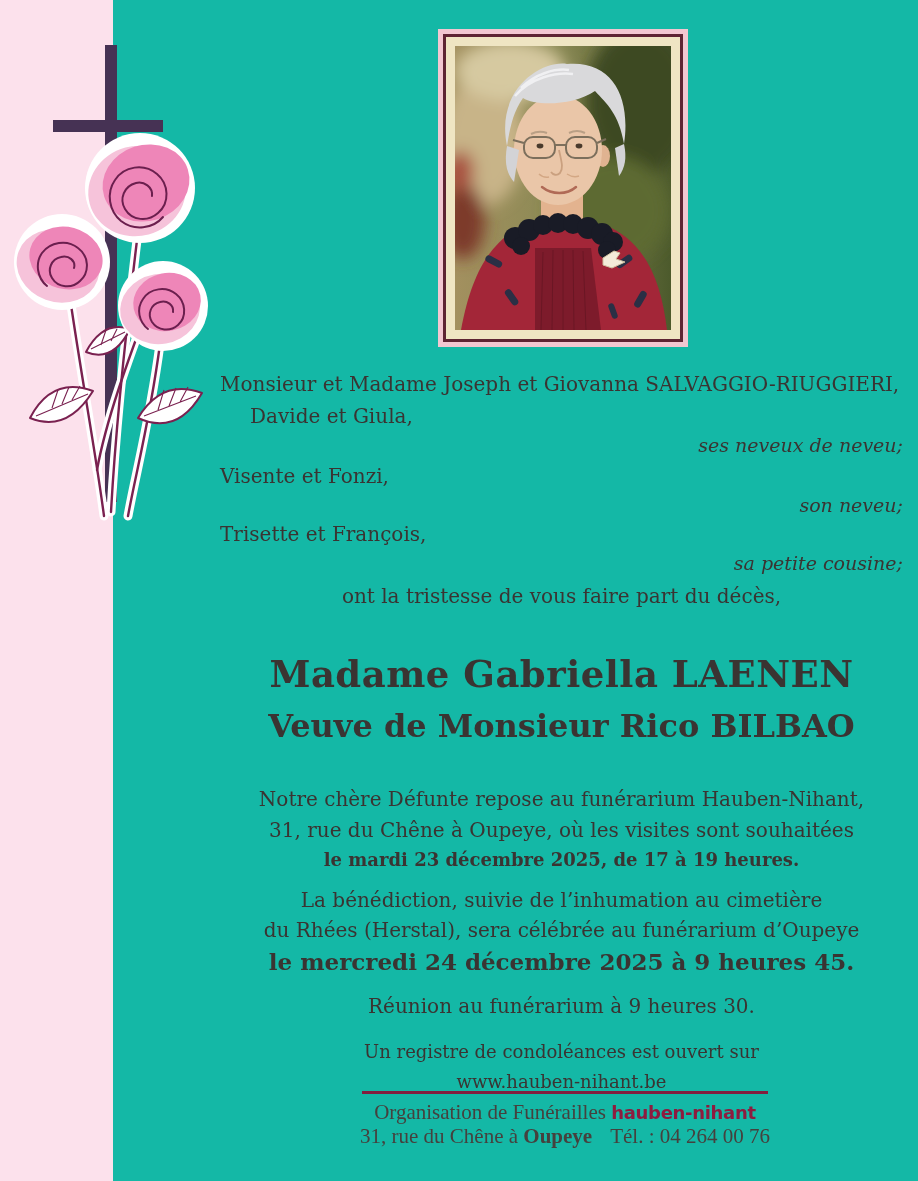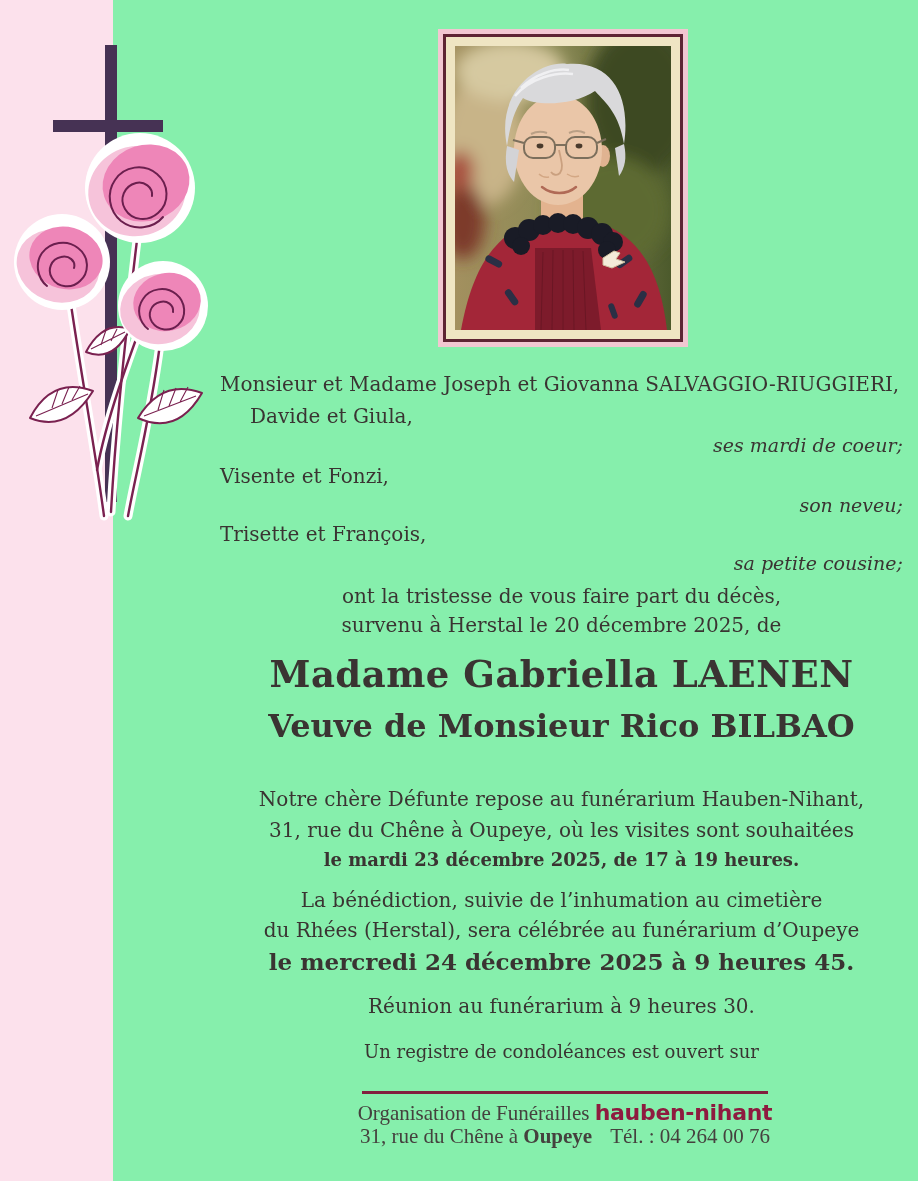--- a/index.html
+++ b/index.html
@@ -1,17 +1,17 @@
 <!DOCTYPE html>
 <html style="--ink: #3a3432; --brand: #8e1b3f; --rule: #821f3e; --pink_band: #fce1ec; --cross: #463254; --rose_outline: #7a2150; --rose_pink: #ee86b8; --rose_pink_light: #f6c3da; --frame_pink: #f2c7d1; --frame_maroon: #5e2433; --frame_mat: #efe5c3;"><head>
 <meta charset="utf-8">
 <style>
   html,body{margin:0;padding:0;background:#ffffff;}
   .page{
-    position:relative;width:918px;height:1181px;background:#86efac;overflow:hidden;
+    position:relative;width:918px;height:1181px;background:#14b8a6;overflow:hidden;
     font-family:"DejaVu Serif",serif;color:var(--ink,#3a3432);
   }
   .pink-band{position:absolute;left:0;top:0;width:113px;height:1181px;background:var(--pink_band,#fce1ec);}
   .decor{position:absolute;left:0;top:0;width:232px;height:548px;pointer-events:none;}
   .photo-frame{
     position:absolute;left:438px;top:29px;width:250px;height:318px;box-sizing:border-box;
     background:var(--frame_pink,#f2c7d1);padding:5px;
   }
   .photo-maroon{
     width:100%;height:100%;box-sizing:border-box;
@@ -27,21 +27,21 @@
   .widow{font-size:32px;font-weight:bold;line-height:1.3;}
   .bold-date{font-weight:bold;font-size:18px;}
   .bold-date-lg{font-weight:bold;font-size:23px;line-height:1.3;}
   .small{font-size:18px;margin-top:12px;}
   .rule{position:absolute;left:362px;top:1091px;width:406px;height:3px;background:var(--rule,#821f3e);}
   .footer-line{
     position:absolute;left:220px;width:690px;text-align:center;
     font-family:"Liberation Serif",serif;font-size:21px;line-height:1.25;color:#45413e;
   }
   .brand{
-    font-family:"DejaVu Sans",sans-serif;font-weight:bold;font-size:22px;
+    font-family:"DejaVu Sans",sans-serif;font-weight:bold;font-size:18px;
     color:var(--brand,#8e1b3f);letter-spacing:-.3px;
   }
   .city{font-weight:bold;}
   .phone{margin-left:18px;}
 </style>
 </head>
 <body>
 
 <div class="page">
 
@@ -166,43 +166,43 @@
             <rect x="111" y="91" width="31" height="21" rx="9"></rect>
             <path d="M100 99 L111 99 M69 97 L58 94 M142 97 L151 93"></path>
           </g>
         </svg>
       </div>
     </div>
   </div>
 
   <div class="line" style="top:371px">Monsieur et Madame Joseph et Giovanna SALVAGGIO-RIUGGIERI,</div>
   <div class="line indent" style="top:403px">Davide et Giula,</div>
-  <div class="line right-italic" style="top:433px">ses mardi de coeur;</div>
+  <div class="line right-italic" style="top:433px">ses neveux de neveu;</div>
   <div class="line" style="top:463px">Visente et Fonzi,</div>
   <div class="line" style="top:521px">Trisette et François,</div>
   <div class="line right-italic" style="top:493px">son neveu;</div>
   <div class="line right-italic" style="top:551px">sa petite cousine;</div>
 
   <div class="line center" style="top:583px">ont la tristesse de vous faire part du décès,</div>
-  <div class="line center" style="top:612px">survenu à Herstal le 20 décembre 2025, de</div>
 
   <div class="line center title" style="top:652px">Madame Gabriella LAENEN</div>
   <div class="line center widow" style="top:706px">Veuve de Monsieur Rico BILBAO</div>
 
   <div class="line center" style="top:786px">Notre chère Défunte repose au funérarium Hauben-Nihant,</div>
   <div class="line center" style="top:817px">31, rue du Chêne à Oupeye, où les visites sont souhaitées</div>
   <div class="line center bold-date" style="top:848px">le mardi 23 décembre 2025, de 17 à 19 heures.</div>
 
   <div class="line center" style="top:917px">du Rhées (Herstal), sera célébrée au funérarium d’Oupeye</div>
   <div class="line center" style="top:887px">La bénédiction, suivie de l’inhumation au cimetière</div>
   <div class="line center bold-date-lg" style="top:947px">le mercredi 24 décembre 2025 à 9 heures 45.</div>
 
   <div class="line center" style="top:993px">Réunion au funérarium à 9 heures 30.</div>
 
   <div class="line center small" style="top:1028px">Un registre de condoléances est ouvert sur</div>
+  <div class="line center small" style="top:1058px">www.hauben-nihant.be</div>
 
   <div class="rule"></div>
 
   <div class="footer-line" style="top:1099px">
     <span>Organisation de Funérailles</span>
     <span class="brand">hauben-nihant</span>
   </div>
   <div class="footer-line" style="top:1123px">
     <span>31, rue du Chêne à </span><span class="city">Oupeye</span><span class="phone">Tél. : 04 264 00 76</span>
   </div>

